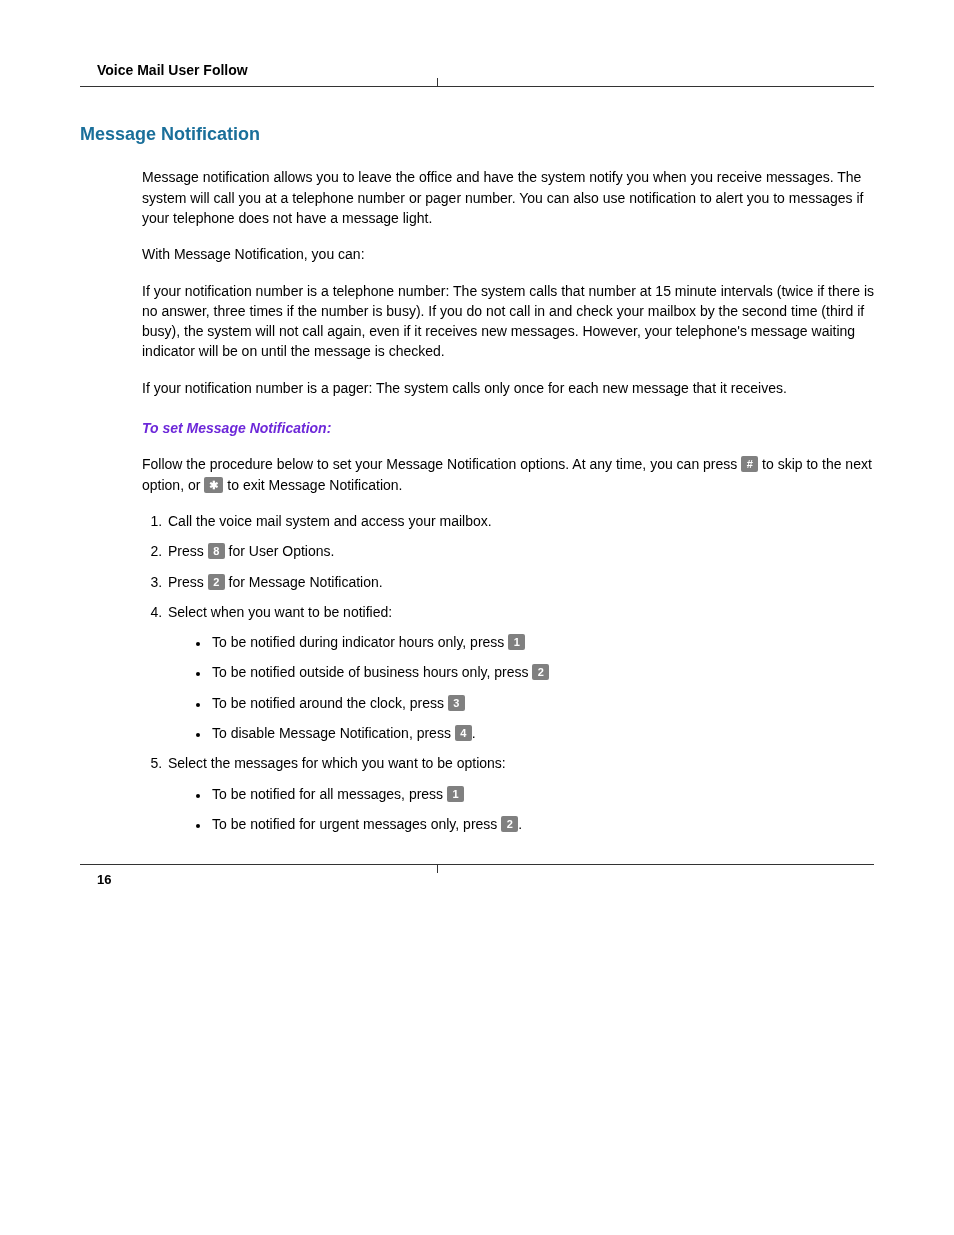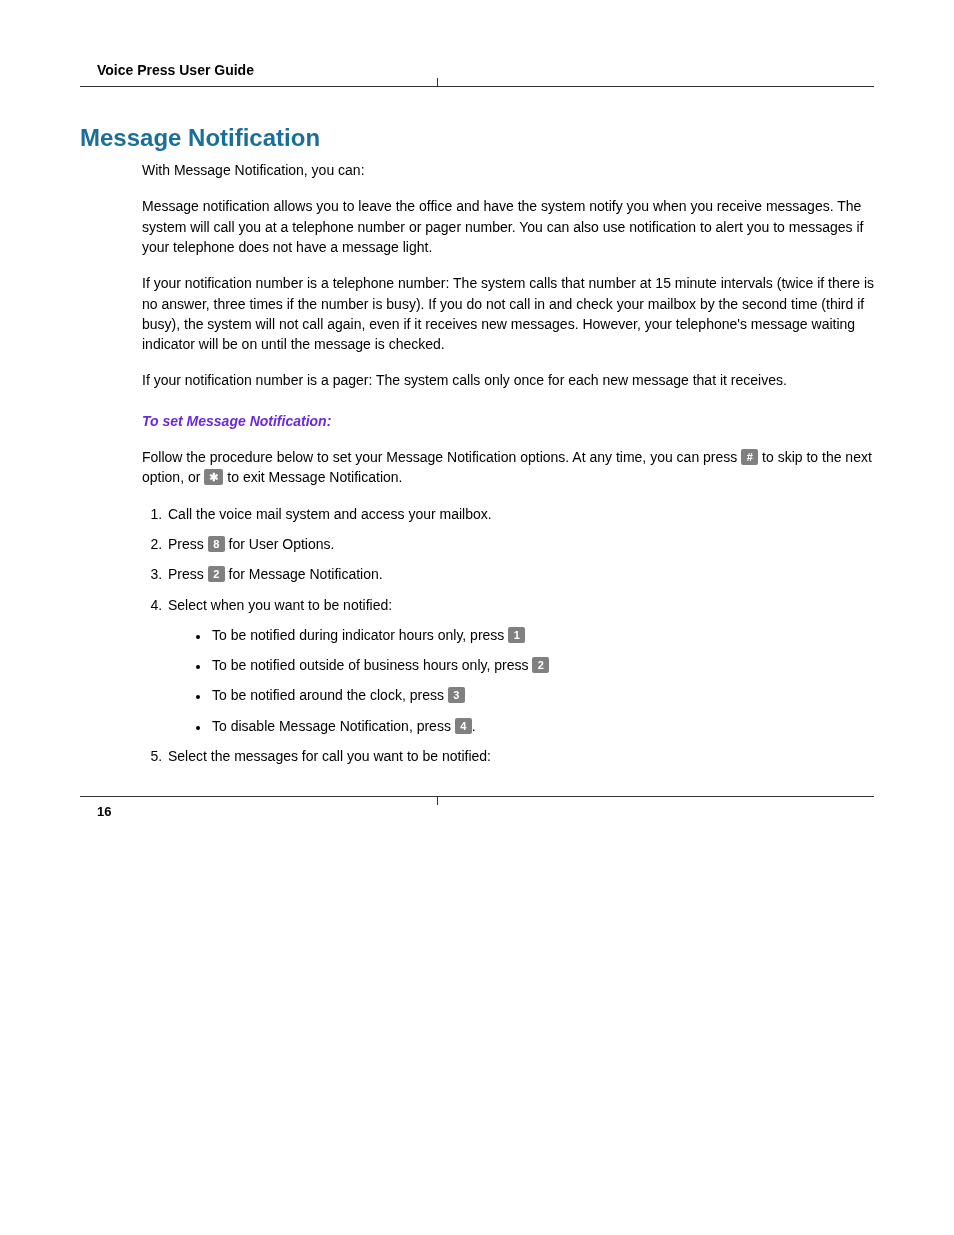--- a/index.html
+++ b/index.html
@@ -31,22 +31,22 @@
   .header-rule::after {
     content: "";
     position: absolute;
     left: 45%;
     top: -8px;
     height: 8px;
     border-left: 1px solid #333;
   }
   h1 {
     color: #1a6f9a;
-    font-size: 24px;
-    margin: 0 0 4px 0;
+    font-size: 18px;
+    margin: 0 0 20px 0;
     font-weight: bold;
   }
   .content {
     margin-left: 62px;
     margin-right: 0;
   }
   p { margin: 0 0 16px 0; }
   ul { margin: 0 0 16px 0; padding-left: 24px; list-style-type: disc; }
   ul li { margin-bottom: 10px; padding-left: 2px;}
   ul li::marker{ font-size:12px; }
@@ -91,29 +91,29 @@
     margin-top: 6px;
     padding-left: 17px;
   }
   b { font-weight: normal; }
 </style>
 </head>
 <body>
 
 <div class="page">
 
-  <div class="header">Voice Press User Guide</div>
+  <div class="header">Voice Mail User Follow</div>
   <div class="header-rule"></div>
 
   <h1>Message Notification</h1>
 
   <div class="content">
 
+    <p>Message notification allows you to leave the office and have the system notify you when you receive messages. The system will call you at a telephone number or pager number. You can also use notification to alert you to messages if your telephone does not have a message light.</p>
     <p>With Message Notification, you can:</p>
-    <p>Message notification allows you to leave the office and have the system notify you when you receive messages. The system will call you at a telephone number or pager number. You can also use notification to alert you to messages if your telephone does not have a message light.</p>
 
 
 
     <p><b>If your notification number is a telephone number</b><span>: The system calls that number at 15 minute intervals (twice if there is no answer, three times if the number is busy). If you do not call in and check your mailbox by the second time (third if busy), the system will not call again, even if it receives new messages. However, your telephone's message waiting indicator will be on until the message is checked.</span></p>
 
     <p><b>If your notification number is a pager</b><span>: The system calls only once for each new message that it receives.</span></p>
 
     <div class="sub-h">To set Message Notification:</div>
 
     <p>
@@ -127,21 +127,25 @@
       <li>
         <span>Select when you want to be notified:</span>
         <ul>
           <li><span>To be notified during indicator hours only, press </span><span class="key">1</span></li>
           <li><span>To be notified outside of business hours only, press </span><span class="key">2</span></li>
           <li><span>To be notified around the clock, press </span><span class="key">3</span></li>
           <li><span>To disable Message Notification, press </span><span class="key">4</span><span>.</span></li>
         </ul>
       </li>
       <li>
-        <span>Select the messages for call you want to be notified:</span>
+        <span>Select the messages for which you want to be options:</span>
+        <ul>
+          <li><span>To be notified for all messages, press </span><span class="key">1</span></li>
+          <li><span>To be notified for urgent messages only, press </span><span class="key">2</span><span>.</span></li>
+        </ul>
       </li>
     </ol>
 
   </div>
 
   <div class="footer-rule"></div>
   <div class="page-num">16</div>
 
 </div>
 

